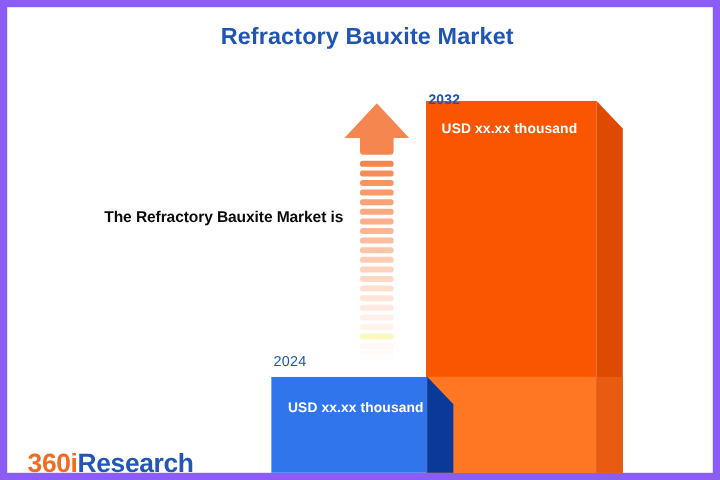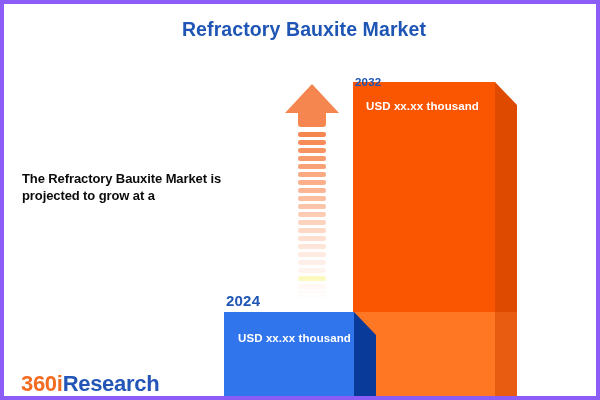--- a/index.html
+++ b/index.html
@@ -11,21 +11,21 @@
     font-family: "Liberation Sans", sans-serif;
   }
 
   #canvas {
     position: relative;
     width: 600px;
     height: 400px;
     background: #ffffff;
     overflow: hidden;
     box-sizing: border-box;
-    border: 4px solid #8b5cf6;
+    border: 6px solid #8b5cf6;
   }
 
   
   #chart-title {
     position: absolute;
     left: 0;
     top: 14px;
     width: 600px;
     text-align: center;
     font-size: 19.5px;
@@ -34,20 +34,21 @@
     letter-spacing: 0.1px;
     white-space: nowrap;
   }
 
   
   #annotation {
     position: absolute;
     left: 18px;
     top: 166px;
     width: 262px;
+    text-align: right;
   }
   #annotation-line1,
   #annotation-line2 {
     display: block;
     font-size: 13px;
     font-weight: bold;
     color: #0b0b0b;
     line-height: 17px;
     letter-spacing: -0.1px;
   }
@@ -119,22 +120,22 @@
   #bar-2024 {
     left: 220px;
     top: 308px;
     width: 152px;
     height: 92px;
   }
   #bar-2024-label {
     position: absolute;
     left: 222px;
     top: 288px;
-    font-size: 15px;
-    font-weight: bold;
+    font-size: 12px;
+    font-weight: normal;
     color: #1f55b5;
     letter-spacing: 0.2px;
   }
   #bar-2024-value {
     position: absolute;
     left: 234px;
     top: 328px;
     font-size: 11.5px;
     font-weight: bold;
     color: #ffffff;
@@ -150,21 +151,20 @@
 </style>
 </head>
 <body>
 
 <div id="canvas">
 
   <div id="chart-title" class="z-text">Refractory Bauxite Market</div>
 
   <div id="annotation" class="z-text">
     <span id="annotation-line1">The Refractory Bauxite Market is</span>
-    <span id="annotation-line2">projected to grow at a</span>
   </div>
 
   <div id="growth-arrow" class="z-arrow">
     <svg width="60" height="215" viewBox="0 0 60 215" xmlns="http://www.w3.org/2000/svg">
 
       <path d="M30 0 L57 29 L44 29 L44 40 Q44 43 41 43 L19 43 Q16 43 16 40 L16 29 L3 29 Z" fill="#f5864f"></path>
 
       <g>
         <rect x="16" y="48" width="28" height="5" rx="2.2" fill="#f5864f"></rect>
         <rect x="16" y="56" width="28" height="5" rx="2.2" fill="#f68d59"></rect>

